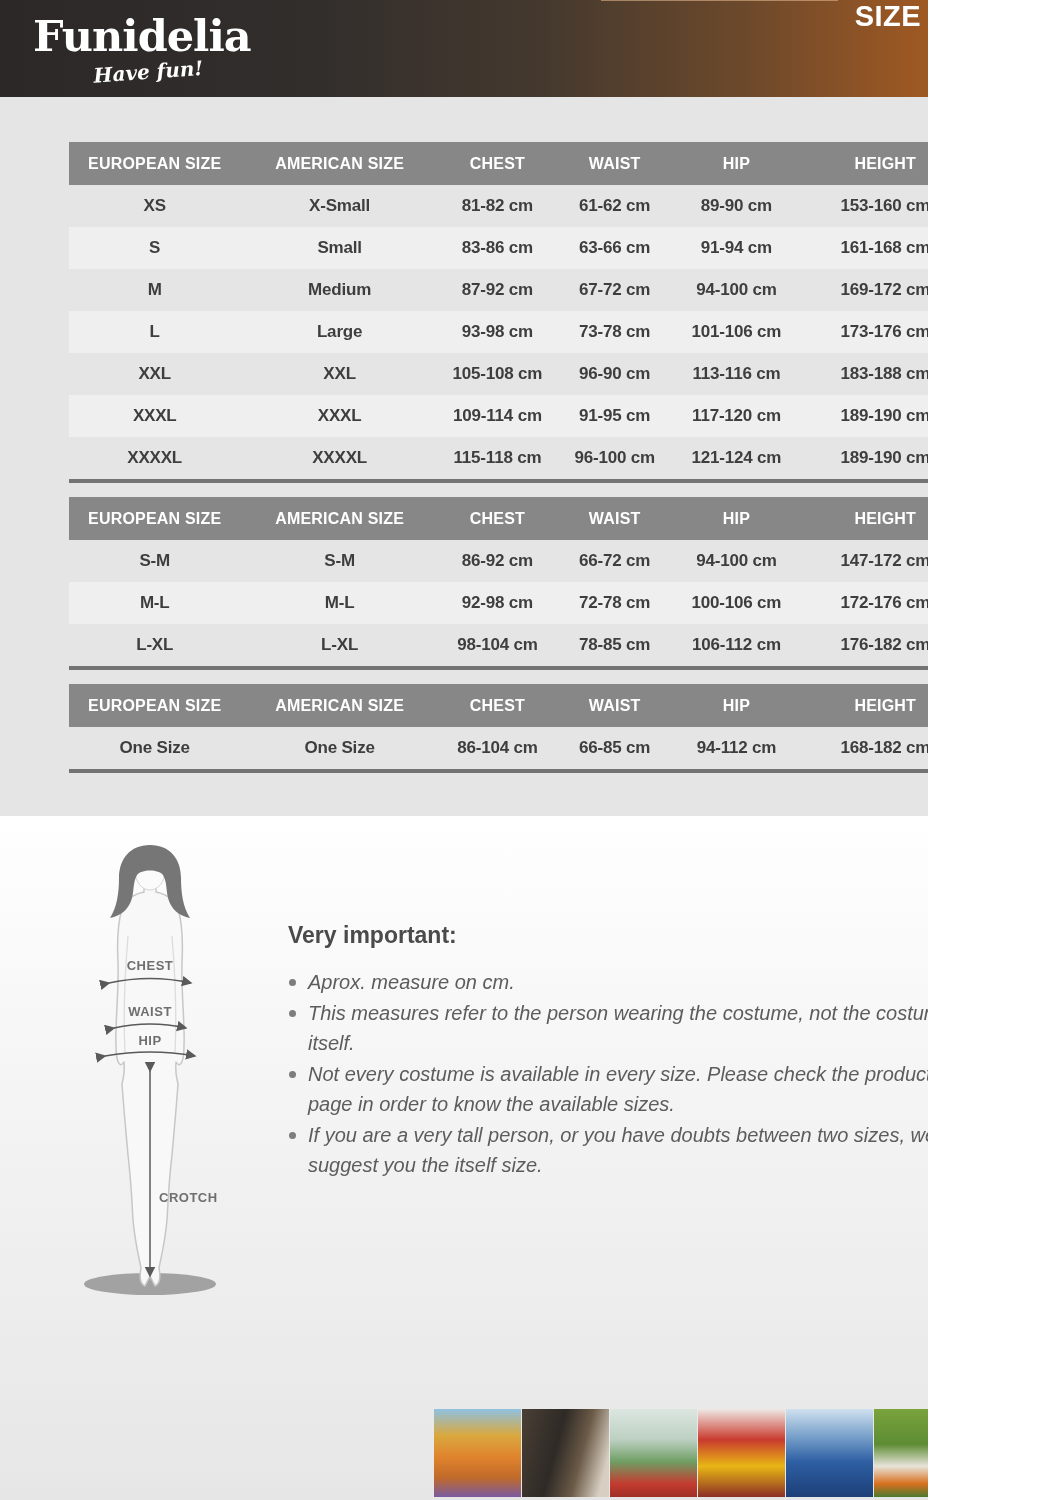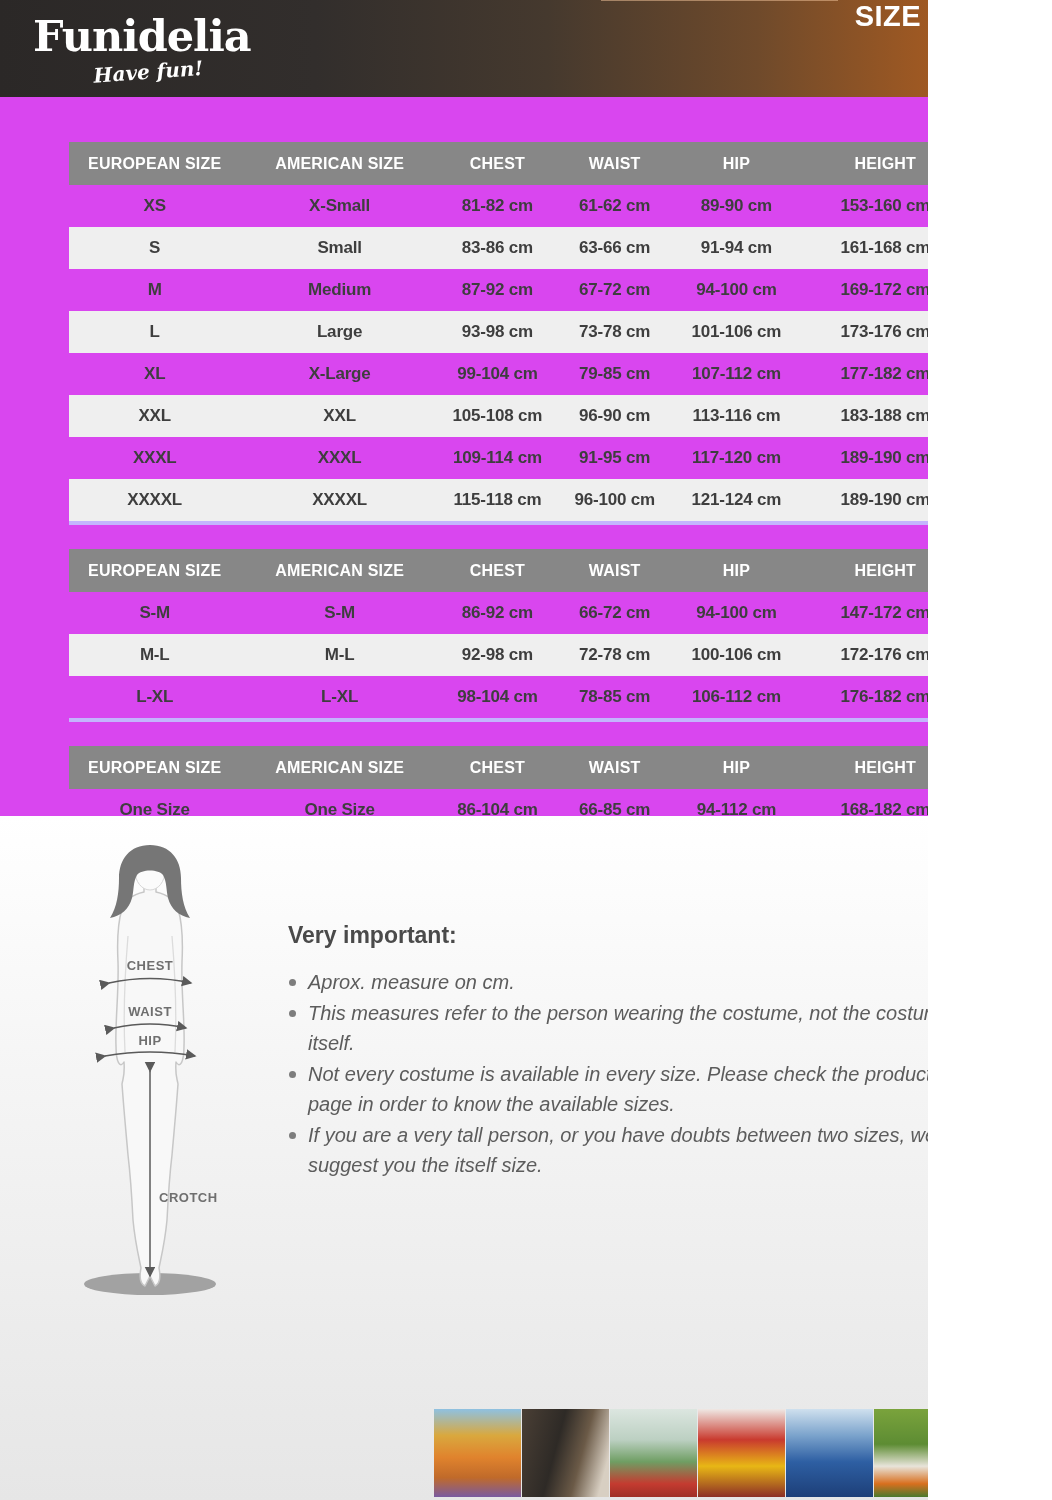--- a/index.html
+++ b/index.html
@@ -1,18 +1,18 @@
 <!DOCTYPE html>
 <html><head>
 <meta charset="utf-8">
 <style>
   html,body { margin:0; padding:0; background:#fff; }
   .page {
     position:relative; width:928px; height:1500px; overflow:hidden;
-    background:#d946ef;
+    background:#e5e5e5;
     font-family:"Liberation Sans", sans-serif;
   }
 
   
   .top-bar {
     position:absolute; top:0; left:0; width:1052px; height:97px;
     background:linear-gradient(90deg, #2b2827 0%, #322e2c 30%, #45392e 52%, #6f4a2b 72%, #9c5823 87%, #b4611d 100%);
   }
   .brand-logo { position:absolute; left:33px; top:14px; width:170px; }
   .brand-name {
@@ -28,21 +28,21 @@
     position:absolute; right:28px; top:0; height:97px;
     display:flex; 
   }
   .title-line { width:237px; height:1px; background:rgba(235,190,150,0.55); margin-right:17px; }
   .page-title { color:#ffffff; font-size:29px; font-weight:bold; letter-spacing:0.5px; }
 
   
   .tables-wrap { position:absolute; left:69px; top:142px; width:902px; }
   table.size-table {
     width:100%; border-collapse:collapse; table-layout:fixed;
-    border-bottom:4px solid #c4b5fd; margin-bottom:24px;
+    border-bottom:4px solid #737373; margin-bottom:14px;
   }
   table.size-table thead th {
     background:#878787; color:#ffffff; font-size:16px; font-weight:bold;
     height:43px; text-align:center; letter-spacing:0.2px; padding:0;
   }
   table.size-table tbody td {
     height:42px; text-align:center; vertical-align:middle;
     font-size:17px; font-weight:bold; color:#3e3e3e; padding:0;
     letter-spacing:-0.2px;
   }
@@ -147,28 +147,20 @@
             <td>94-100 cm</td>
             <td>169-172 cm</td>
           </tr>
           <tr>
             <td>L</td>
             <td>Large</td>
             <td>93-98 cm</td>
             <td>73-78 cm</td>
             <td>101-106 cm</td>
             <td>173-176 cm</td>
-          </tr>
-          <tr>
-            <td>XL</td>
-            <td>X-Large</td>
-            <td>99-104 cm</td>
-            <td>79-85 cm</td>
-            <td>107-112 cm</td>
-            <td>177-182 cm</td>
           </tr>
           <tr>
             <td>XXL</td>
             <td>XXL</td>
             <td>105-108 cm</td>
             <td>96-90 cm</td>
             <td>113-116 cm</td>
             <td>183-188 cm</td>
           </tr>
           <tr>

